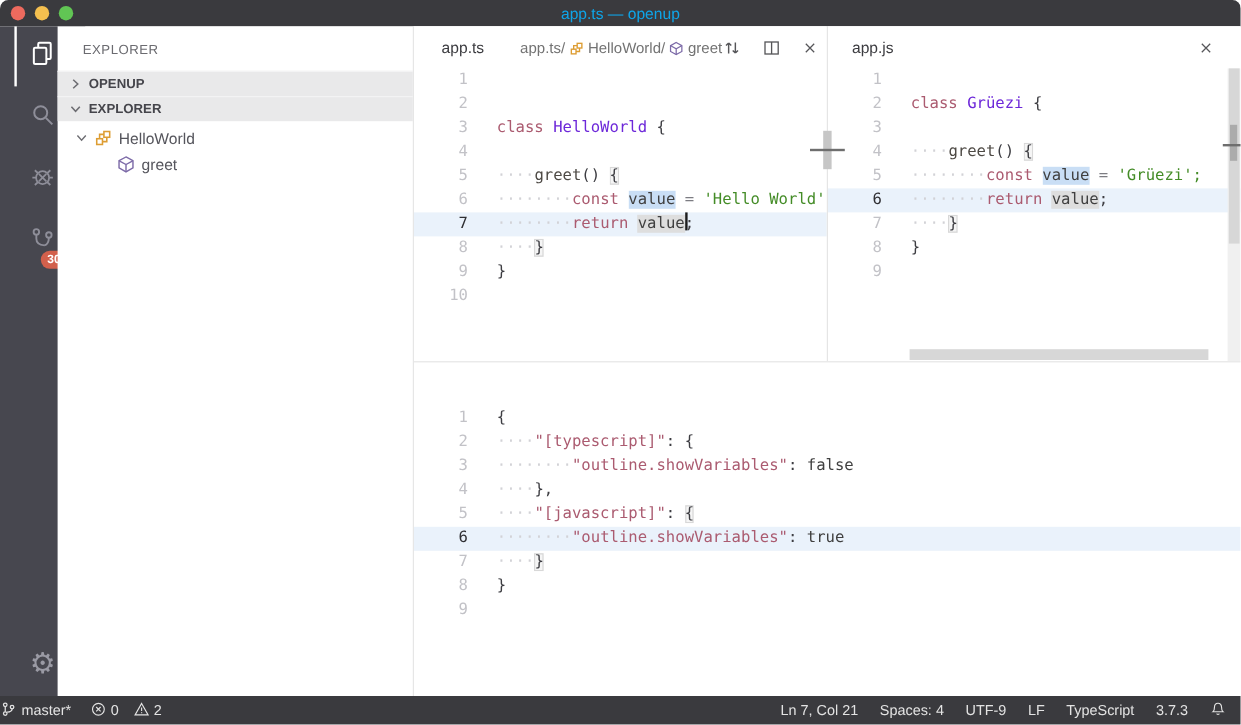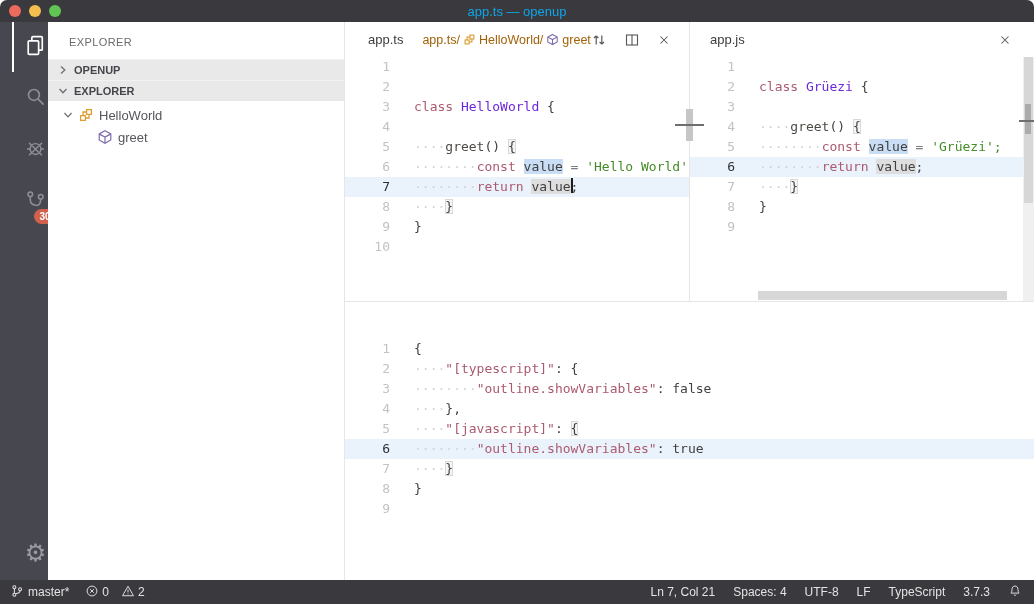--- a/index.html
+++ b/index.html
@@ -39,21 +39,21 @@
   #paneA{left:0;top:0;width:344px;height:279px}
   #paneB{left:345px;top:0;width:344px;height:279px}
   #paneC{left:0;top:281px;width:689px;height:277px}
   .sash-v{position:absolute;left:344px;top:0;width:1px;height:279px;background:#e5e5e5;cursor:col-resize}
   .sash-h{position:absolute;left:0;top:279px;width:689px;height:1px;background:#e5e5e5;cursor:row-resize}
 
   .pane-title{height:35px;display:flex;align-items:center;font-size:13px;color:#3c3c40;background:#fff}
   #paneC .pane-title{height:34px}
   .fname{margin-left:23px}
   #paneB .fname{margin-left:20px}
-  .breadcrumb{display:flex;align-items:flex-start;margin-left:19px;font-size:12.5px;color:#a16207}
+  .breadcrumb{display:flex;align-items:flex-end;margin-left:30px;font-size:12.5px;color:#737373}
   .bc-icon{display:flex;margin:0 3px}
   .title-actions{margin-left:auto;display:flex;align-items:center;gap:17px;padding-right:19px;color:#565659}
   #paneB .title-actions{padding-right:22px}
   #paneC .title-actions{padding-right:25px}
   .icon-btn{display:flex;cursor:pointer}
 
   .code{position:absolute;left:0;right:0;bottom:0;font-family:"DejaVu Sans Mono",monospace;font-size:13px;cursor:text}
   #paneA .code,#paneB .code{top:35px}
   #paneC .code{top:34px;padding-top:2px}
   .cl{display:flex;height:20px;line-height:20px}
@@ -84,21 +84,21 @@
 
   
   .art{position:absolute;pointer-events:none}
   .art-v1{left:686px;top:109px;width:7px;height:32px;background:#c6c6c6}
   .art-h1{left:675px;top:124px;width:29px;height:2px;background:#6e6e6e}
   .art-v2{left:1025px;top:104px;width:6px;height:30px;background:#ababab}
   .art-h2{left:1019px;top:120px;width:15px;height:2px;background:#6e6e6e}
 
   
   .statusbar{position:absolute;left:0;right:0;bottom:0;height:24px;background:#3a3a3e;display:flex;align-items:center;color:#e3e3e3;font-size:12px}
-  .sb-left{display:flex;align-items:center;gap:16px;padding-left:10px}
+  .sb-left{display:flex;align-items:center;gap:16px;padding-left:0}
   .sb-right{margin-left:auto;display:flex;align-items:center;gap:18px;padding-right:12px}
   .sb-item{display:flex;align-items:center;gap:4px;cursor:pointer}
   .sb-prob{display:flex;align-items:center;gap:3px}
 </style>
 </head>
 <body>
 
 <div id="window">
 
   <header class="titlebar">
@@ -425,21 +425,21 @@
                 <line x1="8" y1="10.9" x2="8" y2="11.9"></line>
             </svg>
           </span>
           <span>2</span>
         </span>
       </span>
     </div>
     <div class="sb-right">
       <span class="sb-item">Ln 7, Col 21</span>
       <span class="sb-item">Spaces: 4</span>
-      <span class="sb-item">UTF-8</span>
+      <span class="sb-item">UTF-9</span>
       <span class="sb-item">LF</span>
       <span class="sb-item">TypeScript</span>
       <span class="sb-item">3.7.3</span>
       <span class="sb-item">
         <span>
           <svg width="14" height="14" viewBox="0 0 16 16" fill="none" stroke="#e3e3e3" stroke-width="1.1">
             <path d="M8 2.3 C5.9 2.3 4.6 4 4.6 6.3 C4.6 9.4 3.3 10.4 3.3 10.4 H12.7 C12.7 10.4 11.4 9.4 11.4 6.3 C11.4 4 10.1 2.3 8 2.3 Z"></path>
             <path d="M6.7 12.3 C6.9 13.2 9.1 13.2 9.3 12.3"></path>
           </svg>
         </span>

